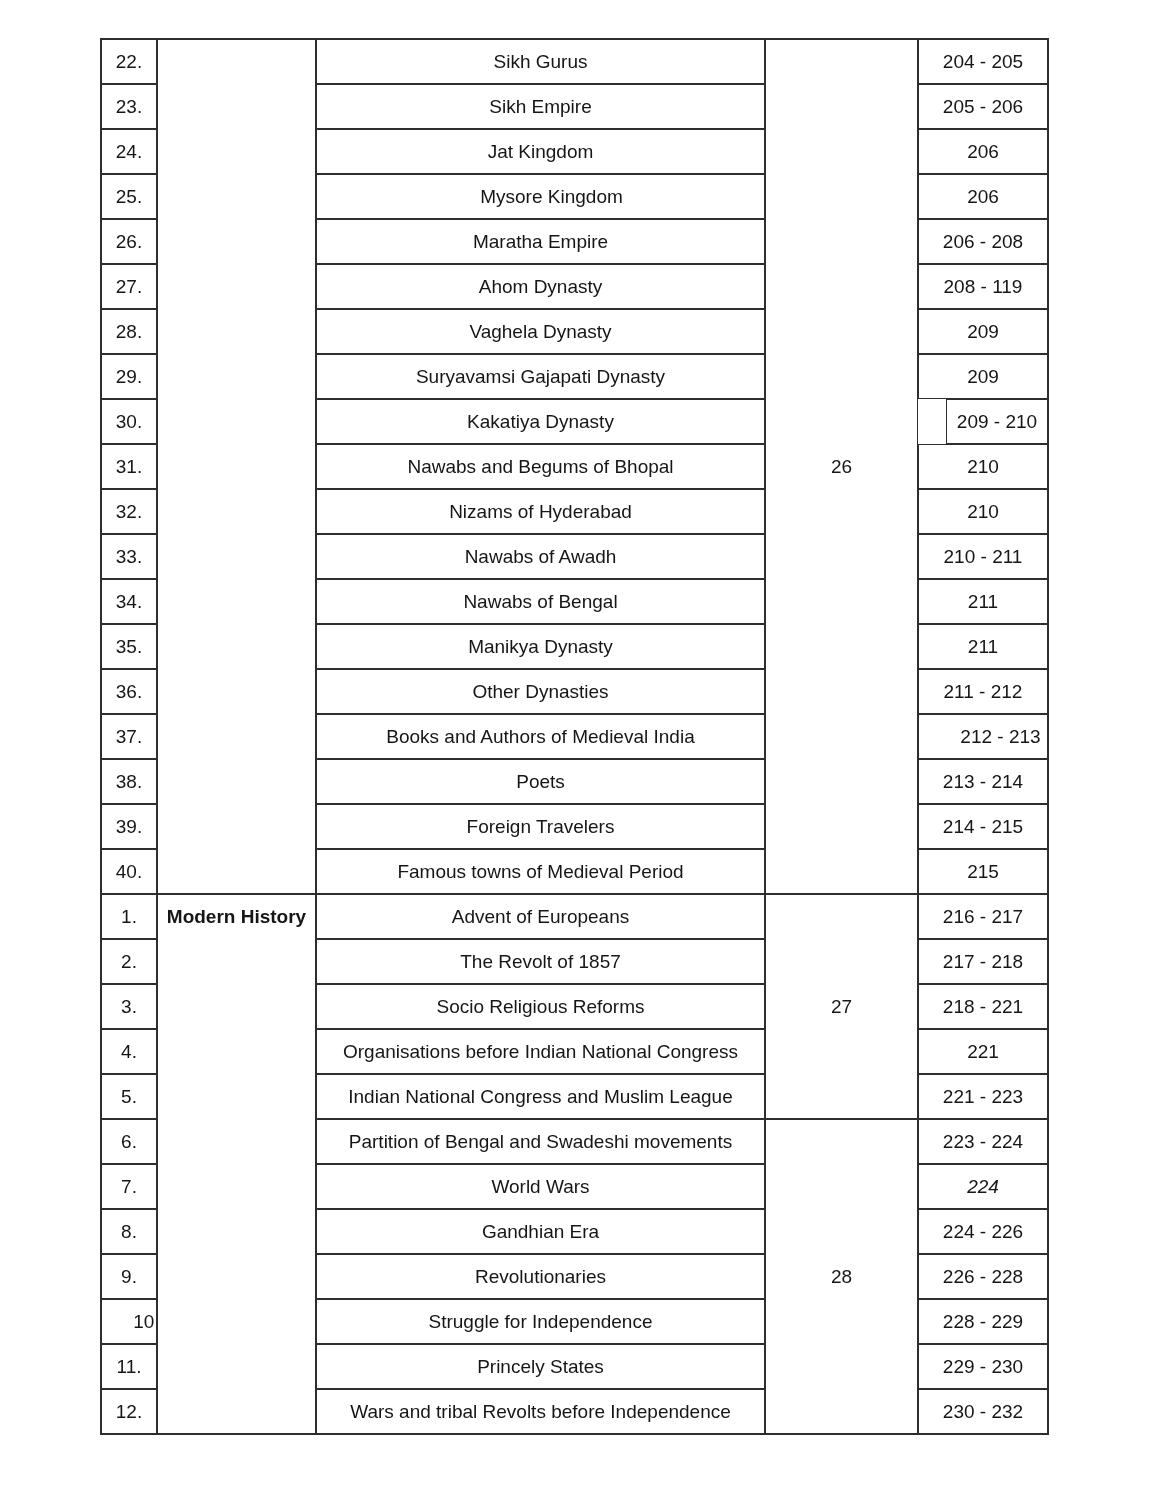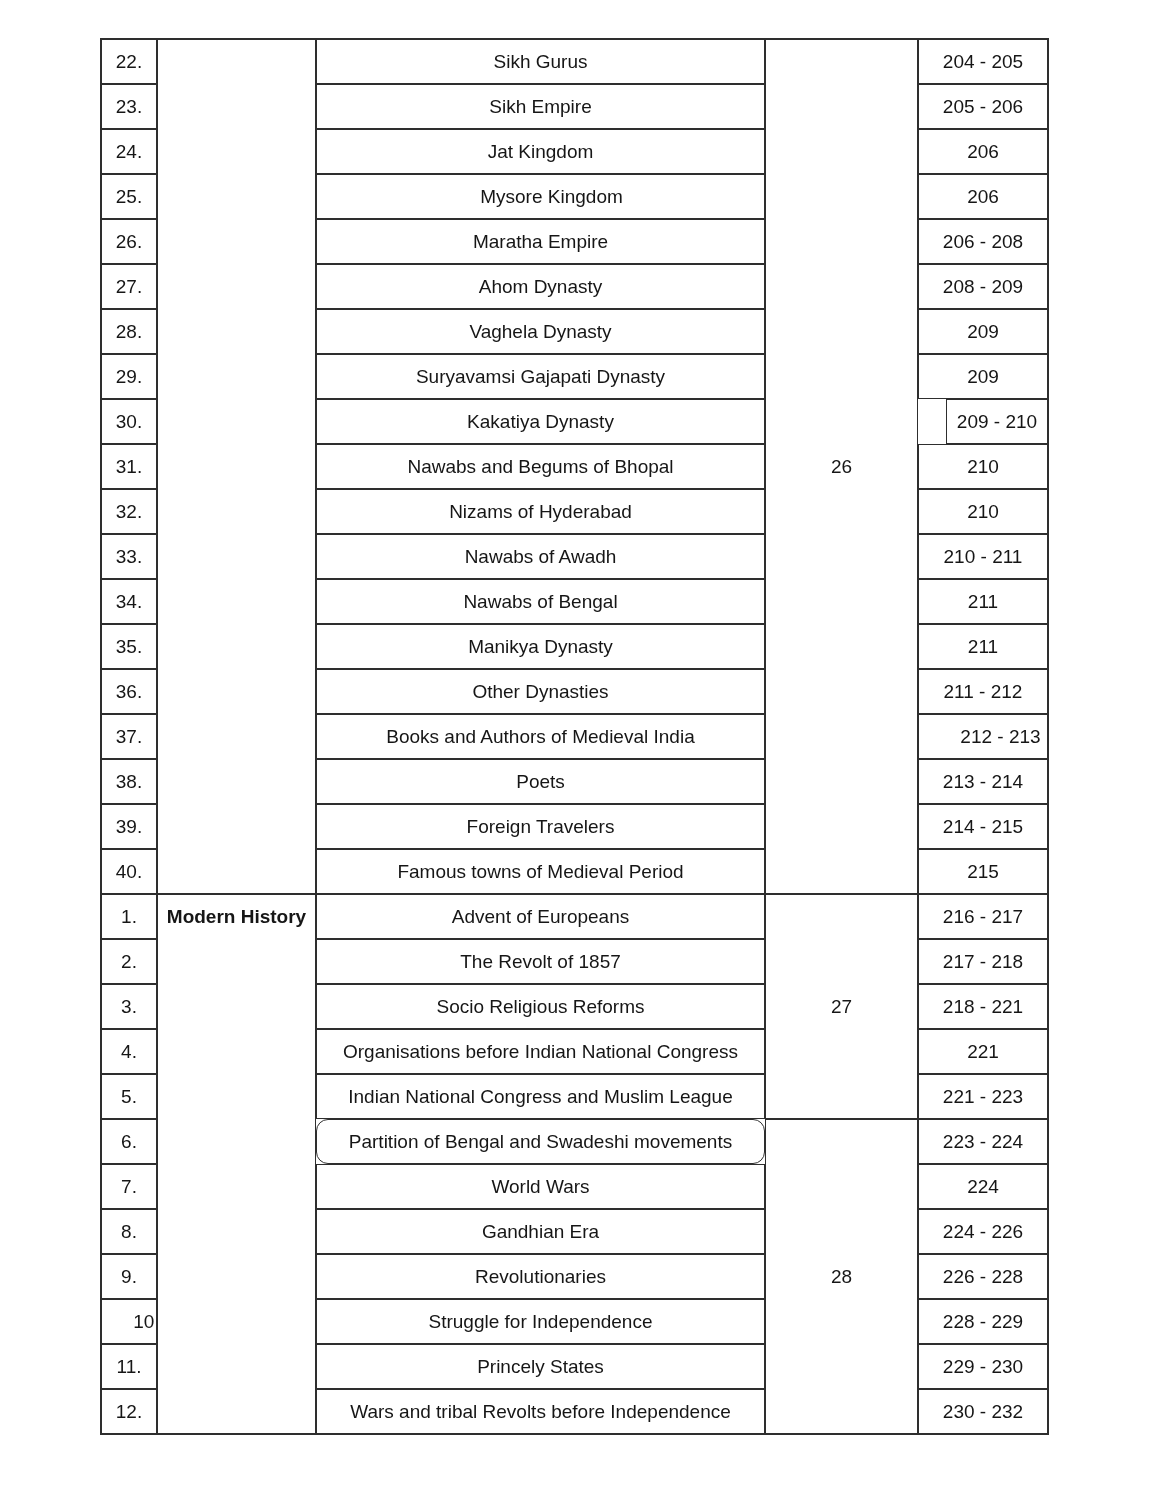--- a/index.html
+++ b/index.html
@@ -62,21 +62,21 @@
       <div class="cell topic-cell" style="grid-area: 3 / 3 / span 1;">Jat Kingdom</div>
       <div class="cell pages-cell" style="grid-area: 3 / 5 / span 1;">206</div>
       <div class="cell serial-cell" style="grid-area: 4 / 1 / span 1;">25.</div>
       <div class="cell topic-cell" style="grid-area: 4 / 3 / span 1; padding-left: 28px;">Mysore Kingdom</div>
       <div class="cell pages-cell" style="grid-area: 4 / 5 / span 1;">206</div>
       <div class="cell serial-cell" style="grid-area: 5 / 1 / span 1;">26.</div>
       <div class="cell topic-cell" style="grid-area: 5 / 3 / span 1;">Maratha Empire</div>
       <div class="cell pages-cell" style="grid-area: 5 / 5 / span 1;">206 - 208</div>
       <div class="cell serial-cell" style="grid-area: 6 / 1 / span 1;">27.</div>
       <div class="cell topic-cell" style="grid-area: 6 / 3 / span 1;">Ahom Dynasty</div>
-      <div class="cell pages-cell" style="grid-area: 6 / 5 / span 1;">208 - 209</div>
+      <div class="cell pages-cell" style="grid-area: 6 / 5 / span 1;">208 - 119</div>
       <div class="cell serial-cell" style="grid-area: 7 / 1 / span 1;">28.</div>
       <div class="cell topic-cell" style="grid-area: 7 / 3 / span 1;">Vaghela Dynasty</div>
       <div class="cell pages-cell" style="grid-area: 7 / 5 / span 1;">209</div>
       <div class="cell serial-cell" style="grid-area: 8 / 1 / span 1;">29.</div>
       <div class="cell topic-cell" style="grid-area: 8 / 3 / span 1;">Suryavamsi Gajapati Dynasty</div>
       <div class="cell pages-cell" style="grid-area: 8 / 5 / span 1;">209</div>
       <div class="cell serial-cell" style="grid-area: 9 / 1 / span 1;">30.</div>
       <div class="cell topic-cell" style="grid-area: 9 / 3 / span 1;">Kakatiya Dynasty</div>
       <div class="cell pages-cell" style="grid-area: 9 / 5 / span 1; margin-left: 28px;">209 - 210</div>
       <div class="cell serial-cell" style="grid-area: 10 / 1 / span 1;">31.</div>
@@ -121,25 +121,25 @@
       <div class="cell serial-cell" style="grid-area: 22 / 1 / span 1;">3.</div>
       <div class="cell topic-cell" style="grid-area: 22 / 3 / span 1;">Socio Religious Reforms</div>
       <div class="cell pages-cell" style="grid-area: 22 / 5 / span 1;">218 - 221</div>
       <div class="cell serial-cell" style="grid-area: 23 / 1 / span 1;">4.</div>
       <div class="cell topic-cell" style="grid-area: 23 / 3 / span 1;">Organisations before Indian National Congress</div>
       <div class="cell pages-cell" style="grid-area: 23 / 5 / span 1;">221</div>
       <div class="cell serial-cell" style="grid-area: 24 / 1 / span 1;">5.</div>
       <div class="cell topic-cell" style="grid-area: 24 / 3 / span 1;">Indian National Congress and Muslim League</div>
       <div class="cell pages-cell" style="grid-area: 24 / 5 / span 1;">221 - 223</div>
       <div class="cell serial-cell" style="grid-area: 25 / 1 / span 1;">6.</div>
-      <div class="cell topic-cell" style="grid-area: 25 / 3 / span 1; border-radius: 12px;">Partition of Bengal and Swadeshi movements</div>
+      <div class="cell topic-cell" style="grid-area: 25 / 3 / span 1;">Partition of Bengal and Swadeshi movements</div>
       <div class="cell pages-cell" style="grid-area: 25 / 5 / span 1;">223 - 224</div>
       <div class="cell serial-cell" style="grid-area: 26 / 1 / span 1;">7.</div>
       <div class="cell topic-cell" style="grid-area: 26 / 3 / span 1;">World Wars</div>
-      <div class="cell pages-cell" style="grid-area: 26 / 5 / span 1;">224</div>
+      <div class="cell pages-cell" style="grid-area: 26 / 5 / span 1; font-style: italic;">224</div>
       <div class="cell serial-cell" style="grid-area: 27 / 1 / span 1;">8.</div>
       <div class="cell topic-cell" style="grid-area: 27 / 3 / span 1;">Gandhian Era</div>
       <div class="cell pages-cell" style="grid-area: 27 / 5 / span 1;">224 - 226</div>
       <div class="cell serial-cell" style="grid-area: 28 / 1 / span 1;">9.</div>
       <div class="cell topic-cell" style="grid-area: 28 / 3 / span 1;">Revolutionaries</div>
       <div class="cell pages-cell" style="grid-area: 28 / 5 / span 1;">226 - 228</div>
       <div class="cell serial-cell" style="grid-area: 29 / 1 / span 1; padding-left: 41px;">10.</div>
       <div class="cell topic-cell" style="grid-area: 29 / 3 / span 1;">Struggle for Independence</div>
       <div class="cell pages-cell" style="grid-area: 29 / 5 / span 1;">228 - 229</div>
       <div class="cell serial-cell" style="grid-area: 30 / 1 / span 1;">11.</div>

